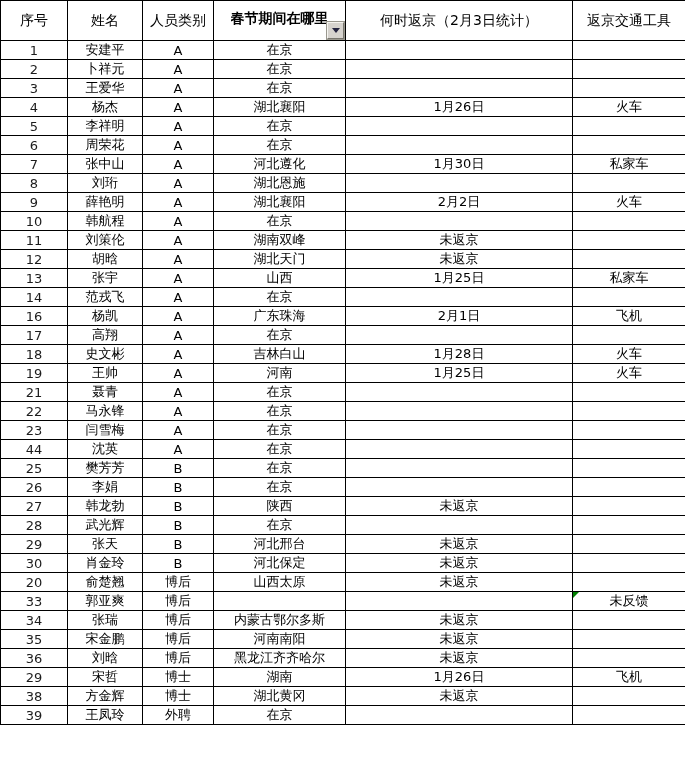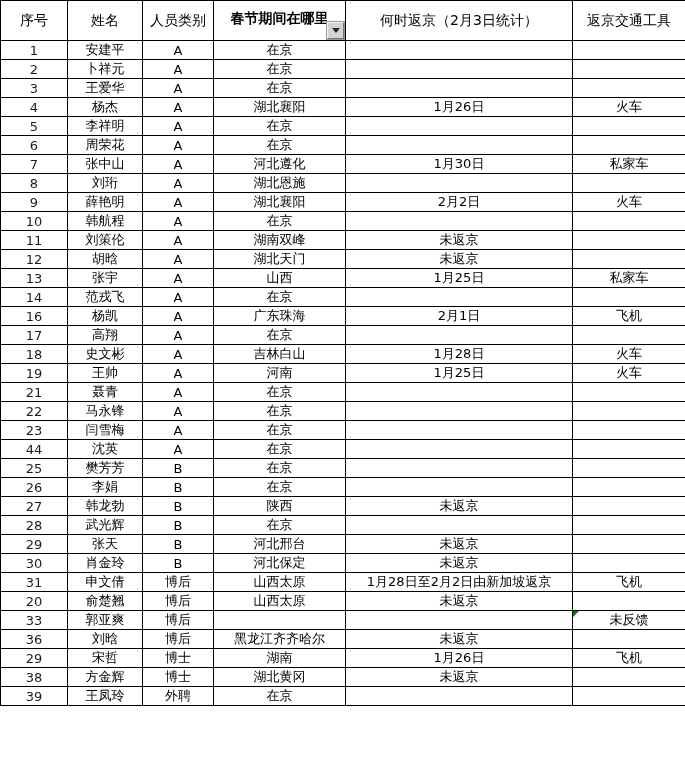--- a/index.html
+++ b/index.html
@@ -333,42 +333,50 @@
   </tr>
       <tr>
     <td class="c-num"><span>30</span></td>
     <td><span>肖金玲</span></td>
     <td><span>B</span></td>
     <td><span>河北保定</span></td>
     <td><span>未返京</span></td>
     <td><span></span></td>
   </tr>
       <tr>
-    <td class="c-num"><span>31</span></td>
-    <td><span>申文倩</span></td>
-    <td><span>博后</span></td>
-    <td><span>山西太原</span></td>
-    <td><span>1月28日至2月2日由新加坡返京</span></td>
-    <td><span>飞机</span></td>
-  </tr>
-      <tr>
     <td class="c-num"><span>20</span></td>
     <td><span>俞楚翘</span></td>
     <td><span>博后</span></td>
     <td><span>山西太原</span></td>
     <td><span>未返京</span></td>
     <td><span></span></td>
   </tr>
       <tr>
     <td class="c-num"><span>33</span></td>
     <td><span>郭亚爽</span></td>
     <td><span>博后</span></td>
     <td><span></span></td>
     <td><span></span></td>
     <td><span>未反馈</span><span class="corner-marker"></span></td>
+  </tr>
+      <tr>
+    <td class="c-num"><span>34</span></td>
+    <td><span>张瑞</span></td>
+    <td><span>博后</span></td>
+    <td><span>内蒙古鄂尔多斯</span></td>
+    <td><span>未返京</span></td>
+    <td><span></span></td>
+  </tr>
+      <tr>
+    <td class="c-num"><span>35</span></td>
+    <td><span>宋金鹏</span></td>
+    <td><span>博后</span></td>
+    <td><span>河南南阳</span></td>
+    <td><span>未返京</span></td>
+    <td><span></span></td>
   </tr>
       <tr>
     <td class="c-num"><span>36</span></td>
     <td><span>刘晗</span></td>
     <td><span>博后</span></td>
     <td><span>黑龙江齐齐哈尔</span></td>
     <td><span>未返京</span></td>
     <td><span></span></td>
   </tr>
       <tr>

